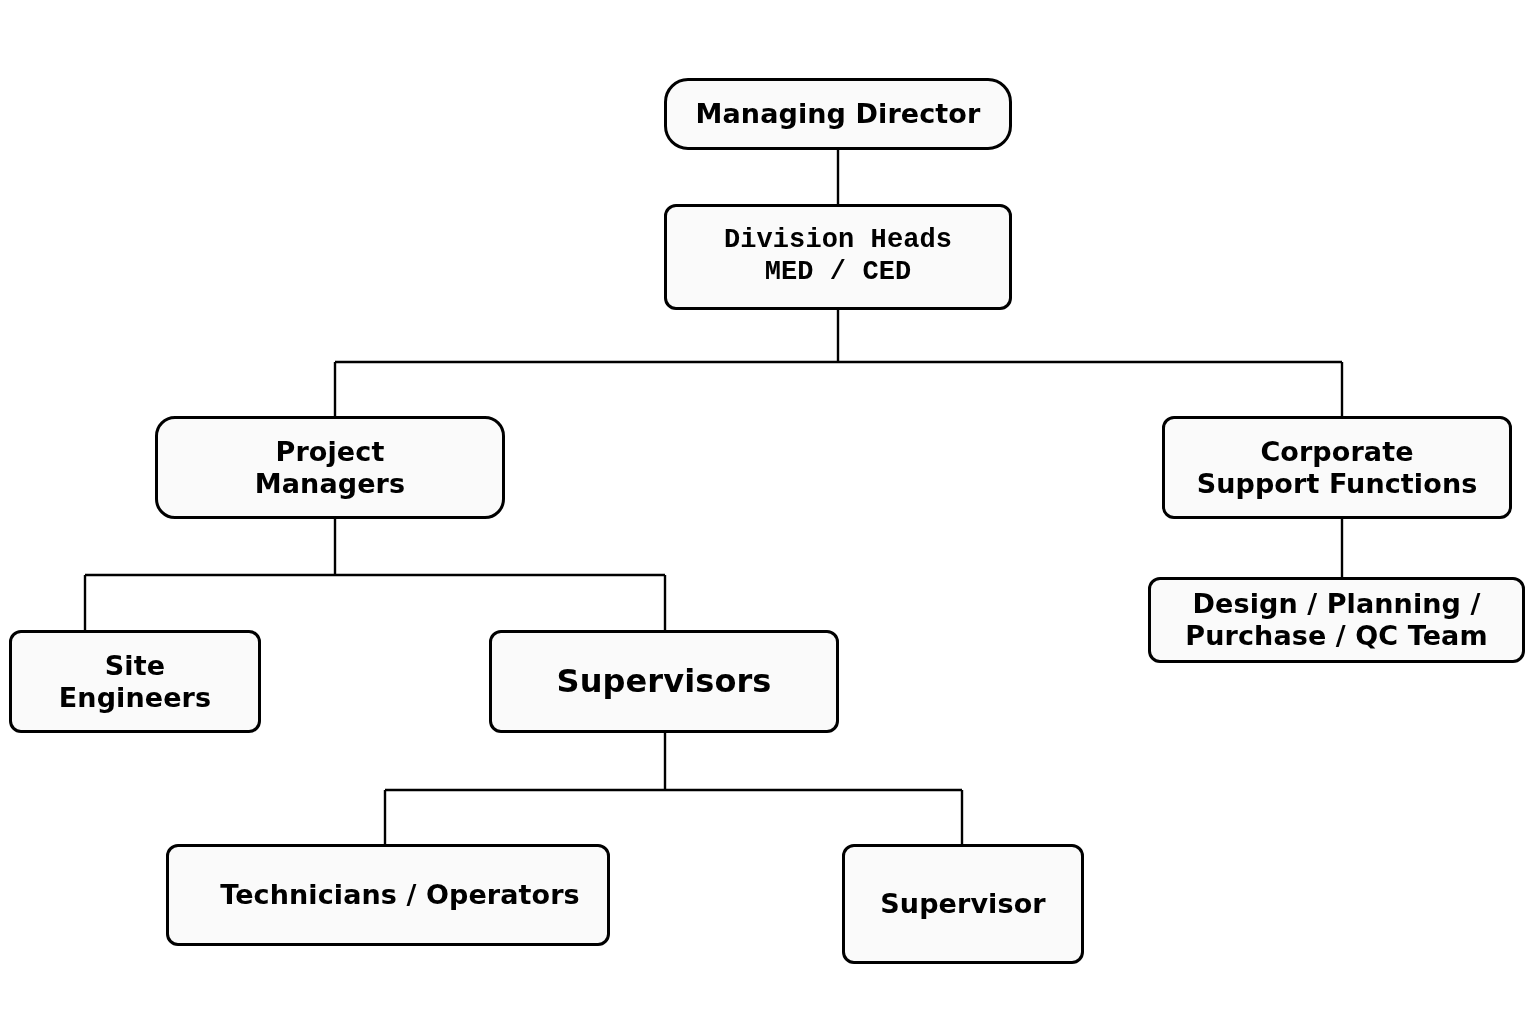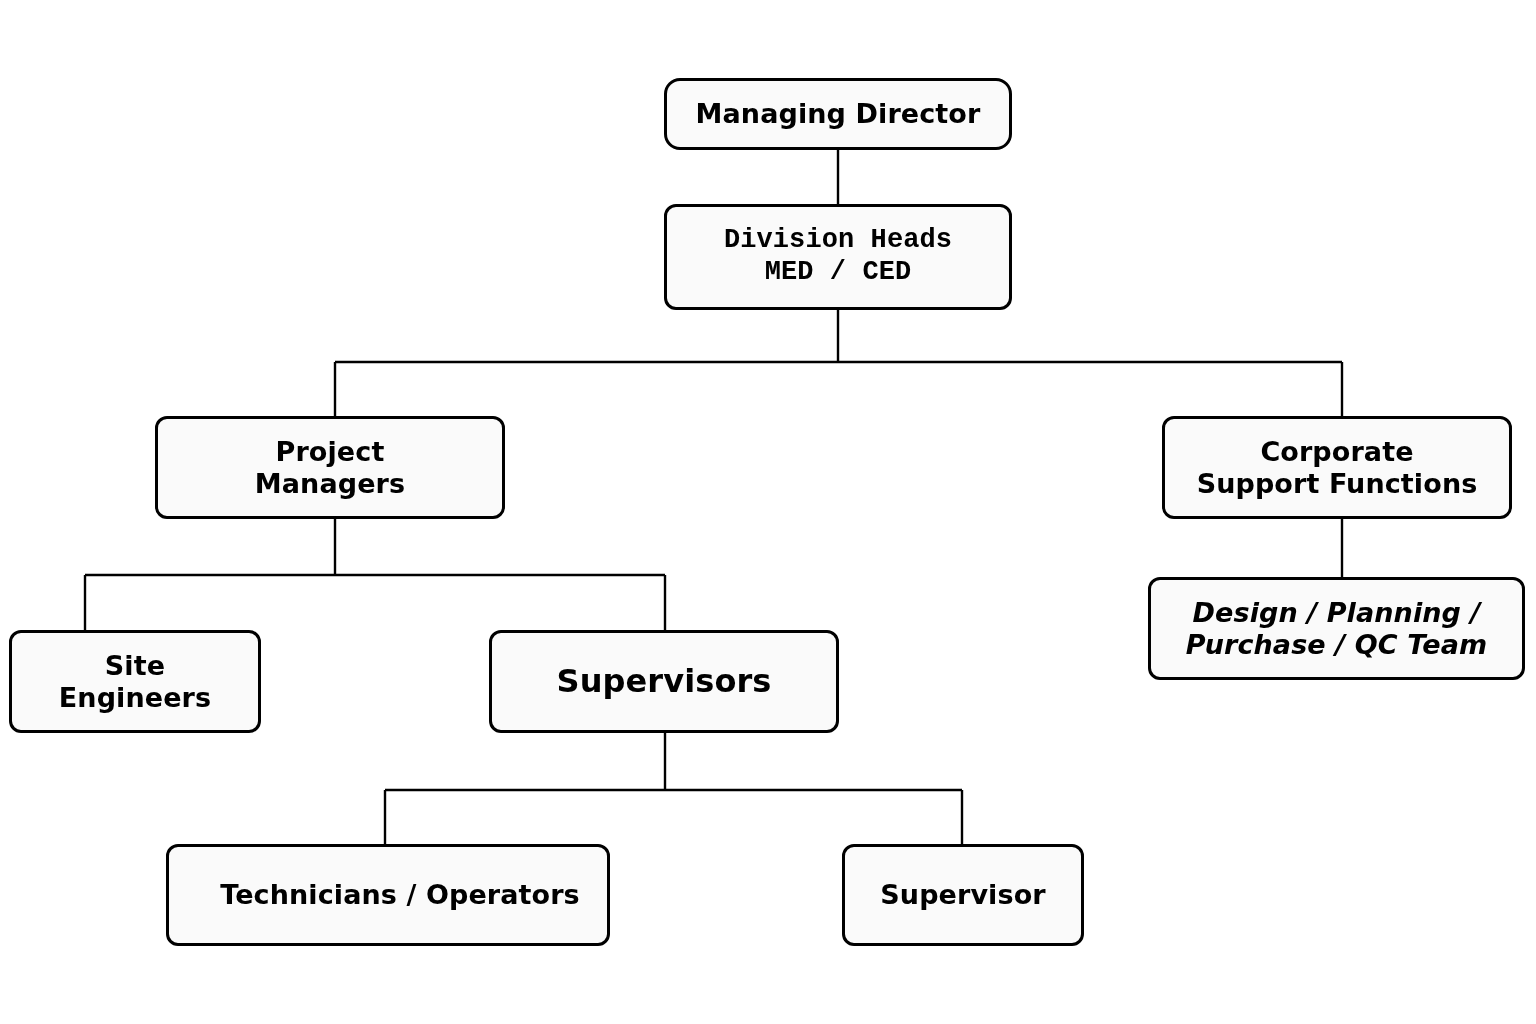--- a/index.html
+++ b/index.html
@@ -71,54 +71,54 @@
 
       <path d="M 1342 519 L 1342 577"></path>
 
       <path d="M 665 733 L 665 790"></path>
       <path d="M 385 790 L 962 790"></path>
       <path d="M 385 790 L 385 844"></path>
       <path d="M 962 790 L 962 844"></path>
     </g>
   </svg>
 
-  <div class="node" style="left: 664px; top: 78px; width: 348px; height: 72px; font-size: 27px; background: rgb(250, 250, 250); border-color: rgb(0, 0, 0); border-width: 3px; border-radius: 16px;">
+  <div class="node" style="left: 664px; top: 78px; width: 348px; height: 72px; font-size: 27px; background: rgb(250, 250, 250); border-color: rgb(0, 0, 0); border-width: 3px; border-radius: 24px;">
     <span class="node-label">Managing Director</span>
   </div>
 
   <div class="node" style="left: 664px; top: 204px; width: 348px; height: 106px; font-size: 27px; background: rgb(250, 250, 250); border-color: rgb(0, 0, 0); border-width: 3px; border-radius: 12px; font-family: Liberation Mono, monospace;">
     <span class="node-label">Division Heads
 MED / CED</span>
   </div>
 
-  <div class="node" style="left: 155px; top: 416px; width: 350px; height: 103px; font-size: 27px; background: rgb(250, 250, 250); border-color: rgb(0, 0, 0); border-width: 3px; border-radius: 12px;">
+  <div class="node" style="left: 155px; top: 416px; width: 350px; height: 103px; font-size: 27px; background: rgb(250, 250, 250); border-color: rgb(0, 0, 0); border-width: 3px; border-radius: 20px;">
     <span class="node-label">Project
 Managers</span>
   </div>
 
   <div class="node" style="left: 9px; top: 630px; width: 252px; height: 103px; font-size: 27px; background: rgb(250, 250, 250); border-color: rgb(0, 0, 0); border-width: 3px; border-radius: 12px;">
     <span class="node-label">Site
 Engineers</span>
   </div>
 
   <div class="node" style="left: 1162px; top: 416px; width: 350px; height: 103px; font-size: 27px; background: rgb(250, 250, 250); border-color: rgb(0, 0, 0); border-width: 3px; border-radius: 12px;">
     <span class="node-label">Corporate
 Support Functions</span>
   </div>
 
   <div class="node" style="left: 489px; top: 630px; width: 350px; height: 103px; font-size: 32px; background: rgb(250, 250, 250); border-color: rgb(0, 0, 0); border-width: 3px; border-radius: 12px;">
     <span class="node-label">Supervisors</span>
   </div>
 
-  <div class="node" style="left: 1148px; top: 577px; width: 377px; height: 103px; font-size: 27px; background: rgb(250, 250, 250); border-color: rgb(0, 0, 0); border-width: 3px; border-radius: 12px; font-style: italic;">
+  <div class="node" style="left: 1148px; top: 577px; width: 377px; height: 86px; font-size: 27px; background: rgb(250, 250, 250); border-color: rgb(0, 0, 0); border-width: 3px; border-radius: 12px;">
     <span class="node-label">Design / Planning /
 Purchase / QC Team</span>
   </div>
 
   <div class="node" style="left: 166px; top: 844px; width: 444px; height: 102px; font-size: 27px; background: rgb(250, 250, 250); border-color: rgb(0, 0, 0); border-width: 3px; border-radius: 12px; padding-left: 34px;">
     <span class="node-label">Technicians / Operators</span>
   </div>
 
-  <div class="node" style="left: 842px; top: 844px; width: 242px; height: 102px; font-size: 27px; background: rgb(250, 250, 250); border-color: rgb(0, 0, 0); border-width: 3px; border-radius: 12px;">
+  <div class="node" style="left: 842px; top: 844px; width: 242px; height: 120px; font-size: 27px; background: rgb(250, 250, 250); border-color: rgb(0, 0, 0); border-width: 3px; border-radius: 12px;">
     <span class="node-label">Supervisor</span>
   </div>
 
 </div>
 
 </body></html>

